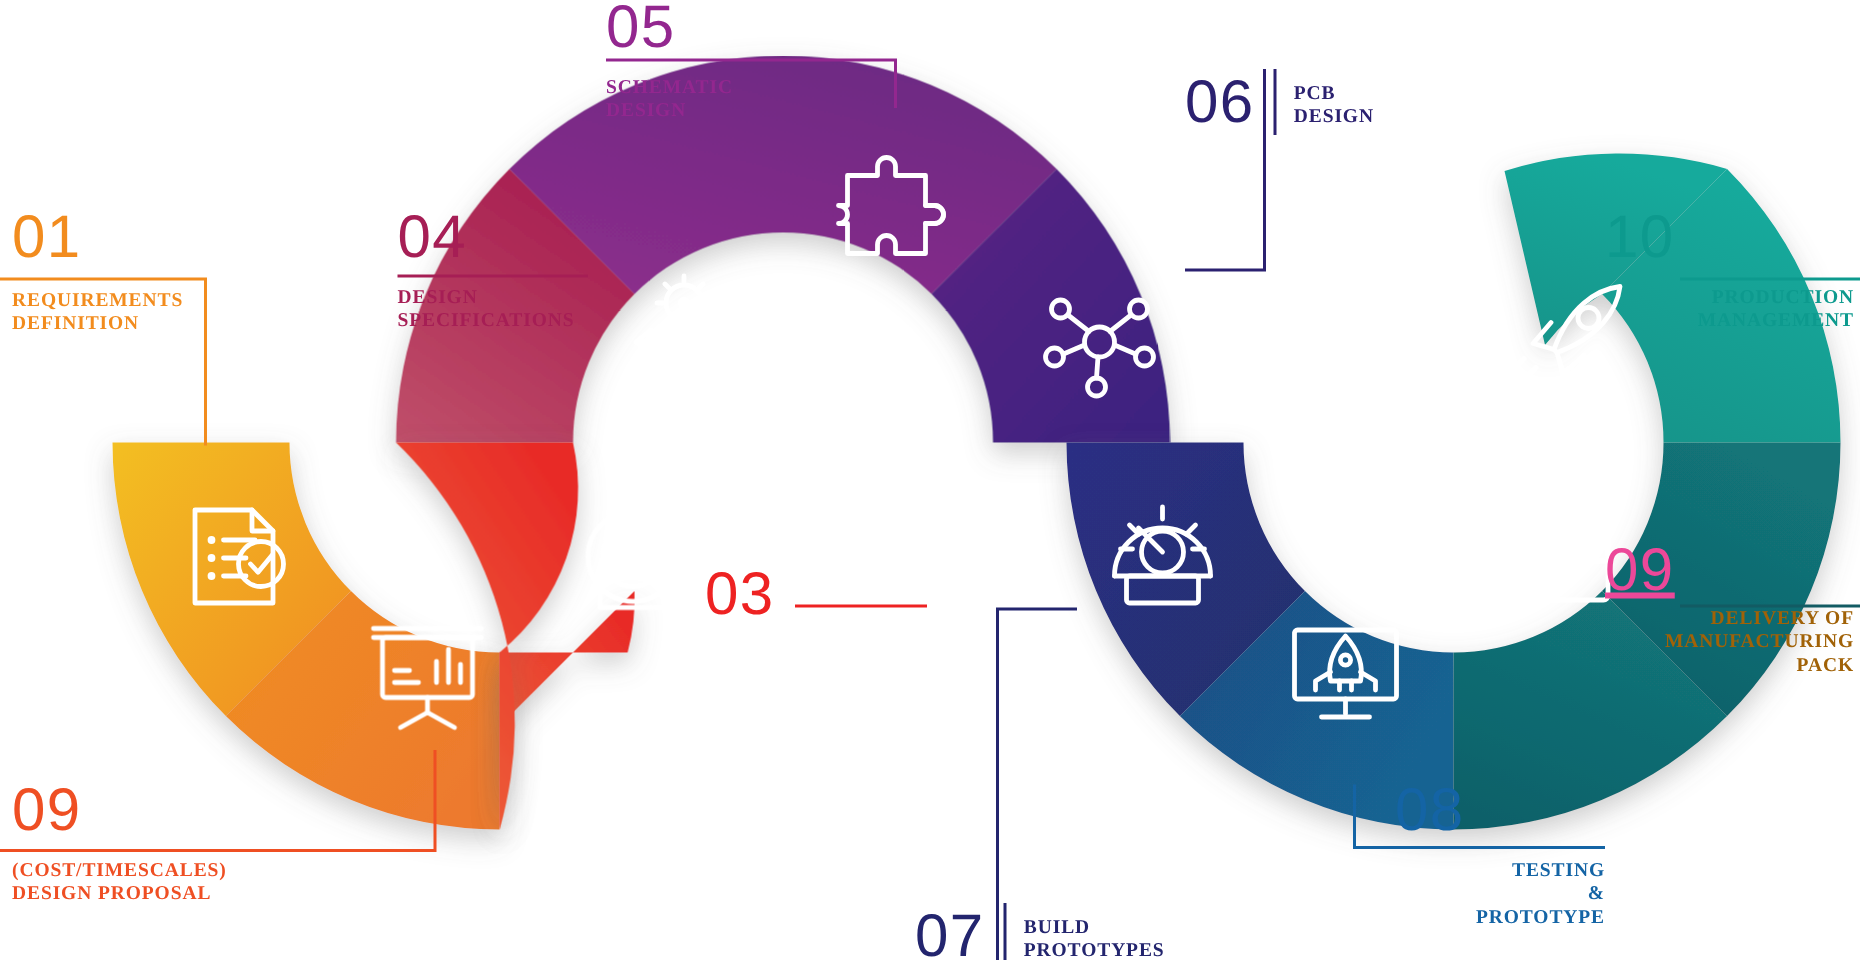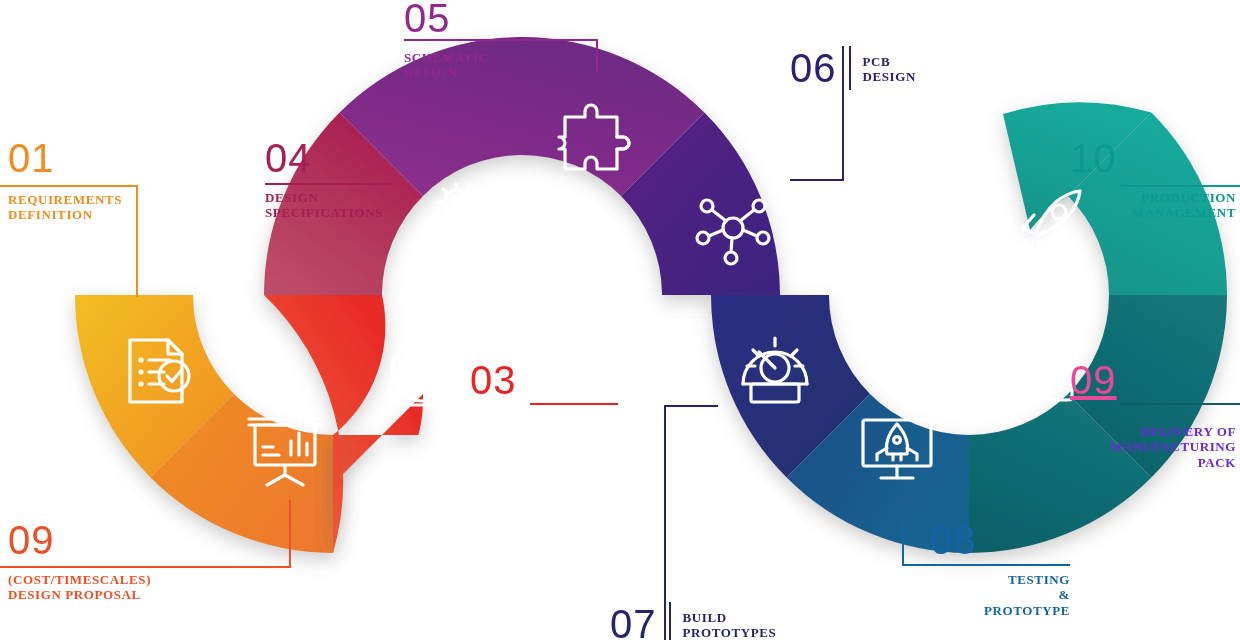--- a/index.html
+++ b/index.html
@@ -262,21 +262,21 @@
   </div>
 
   <div class="label stack-left" style="left:8px;top:520px;width:290px;">
     <div class="lbl-num" style="color:#EF4F23;">09</div>
     <div class="lbl-text" style="color:#EF4F23;margin-top:12px;">
       <div>(COST/TIMESCALES)</div>
       <div>DESIGN PROPOSAL</div>
     </div>
   </div>
 
-  <div class="label stack-right" style="left:470px;top:360px;width:148px;">
+  <div class="label stack-right" style="left:470px;top:376px;width:148px;">
     <div class="lbl-num" style="color:#EE2222;">03</div>
   </div>
 
   <div class="label stack-left" style="left:265px;top:138px;width:130px;">
     <div class="lbl-num" style="color:#A61E55;">04</div>
     <div class="lbl-text" style="color:#A61E55;margin-top:12px;">
       <div>DESIGN</div>
       <div>SPECIFICATIONS</div>
     </div>
   </div>
@@ -311,21 +311,21 @@
     <div class="lbl-num" style="color:#1464A5;">08</div>
     <div class="lbl-text" style="color:#1464A5;margin-top:12px;">
       <div>TESTING</div>
       <div>&amp;</div>
       <div>PROTOTYPE</div>
     </div>
   </div>
 
   <div class="label stack-right" style="left:1070px;top:360px;width:166px;">
     <div class="lbl-num" style="color:#ec4899;text-decoration:underline;">09</div>
-    <div class="lbl-text" style="color:#6d28d9;margin-top:24px;">
+    <div class="lbl-text" style="color:#a16207;margin-top:4px;">
       <div>DELIVERY OF</div>
       <div>MANUFACTURING</div>
       <div>PACK</div>
     </div>
   </div>
 
   <div class="label stack-right" style="left:1070px;top:138px;width:166px;">
     <div class="lbl-num" style="color:#0D9A8E;">10</div>
     <div class="lbl-text" style="color:#0D9A8E;margin-top:12px;">
       <div>PRODUCTION</div>

